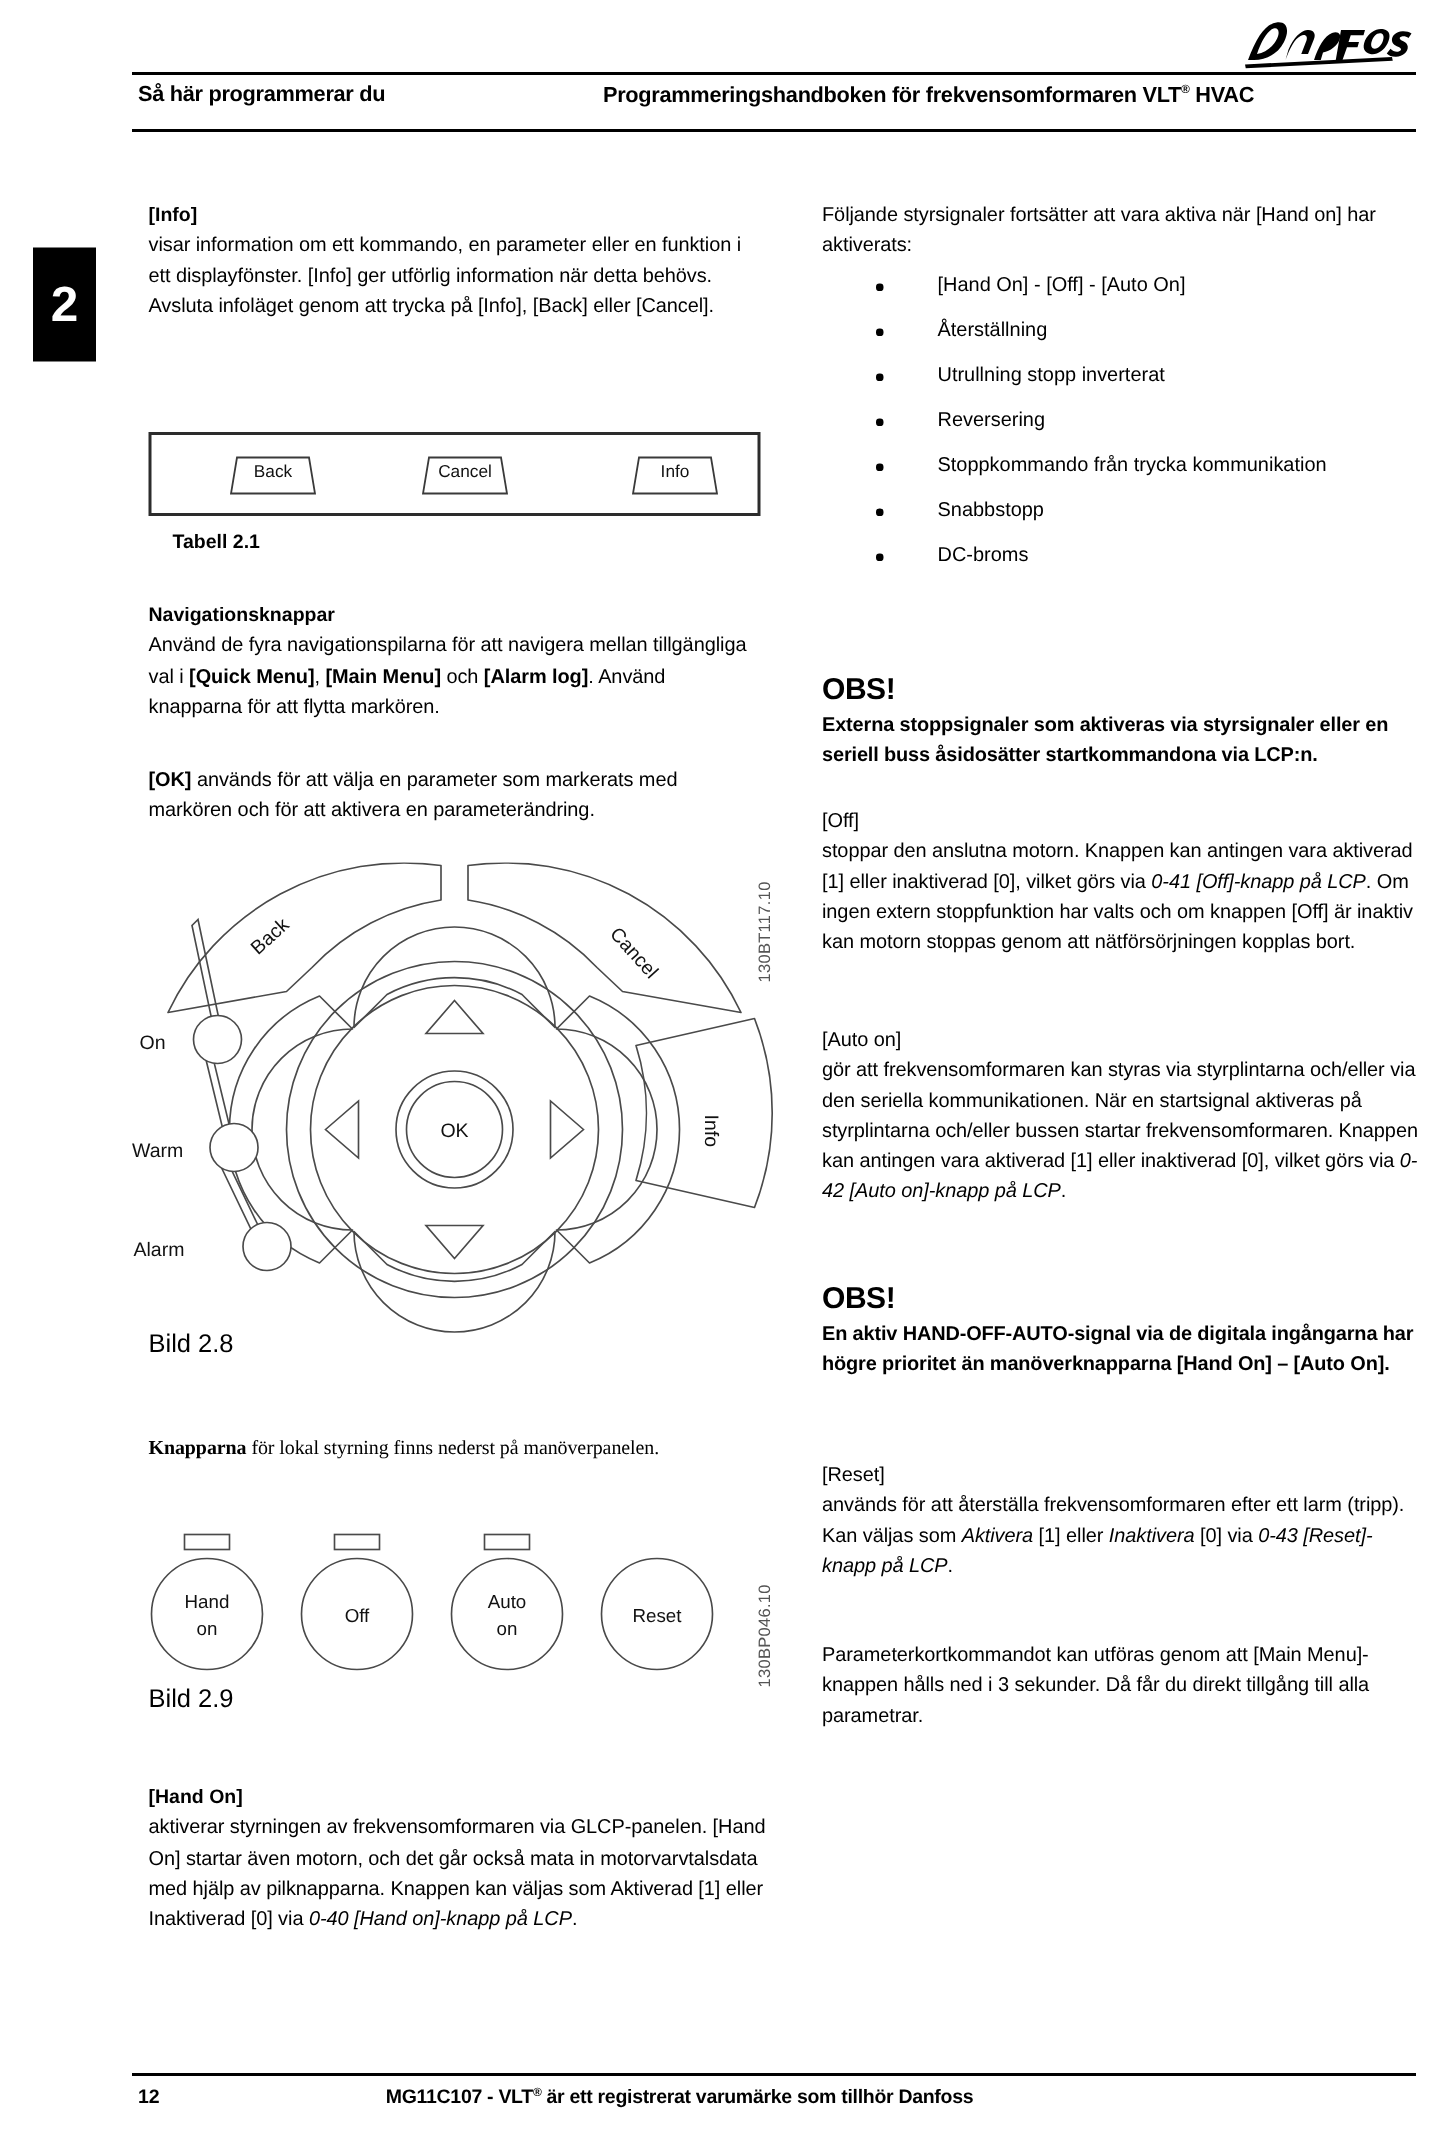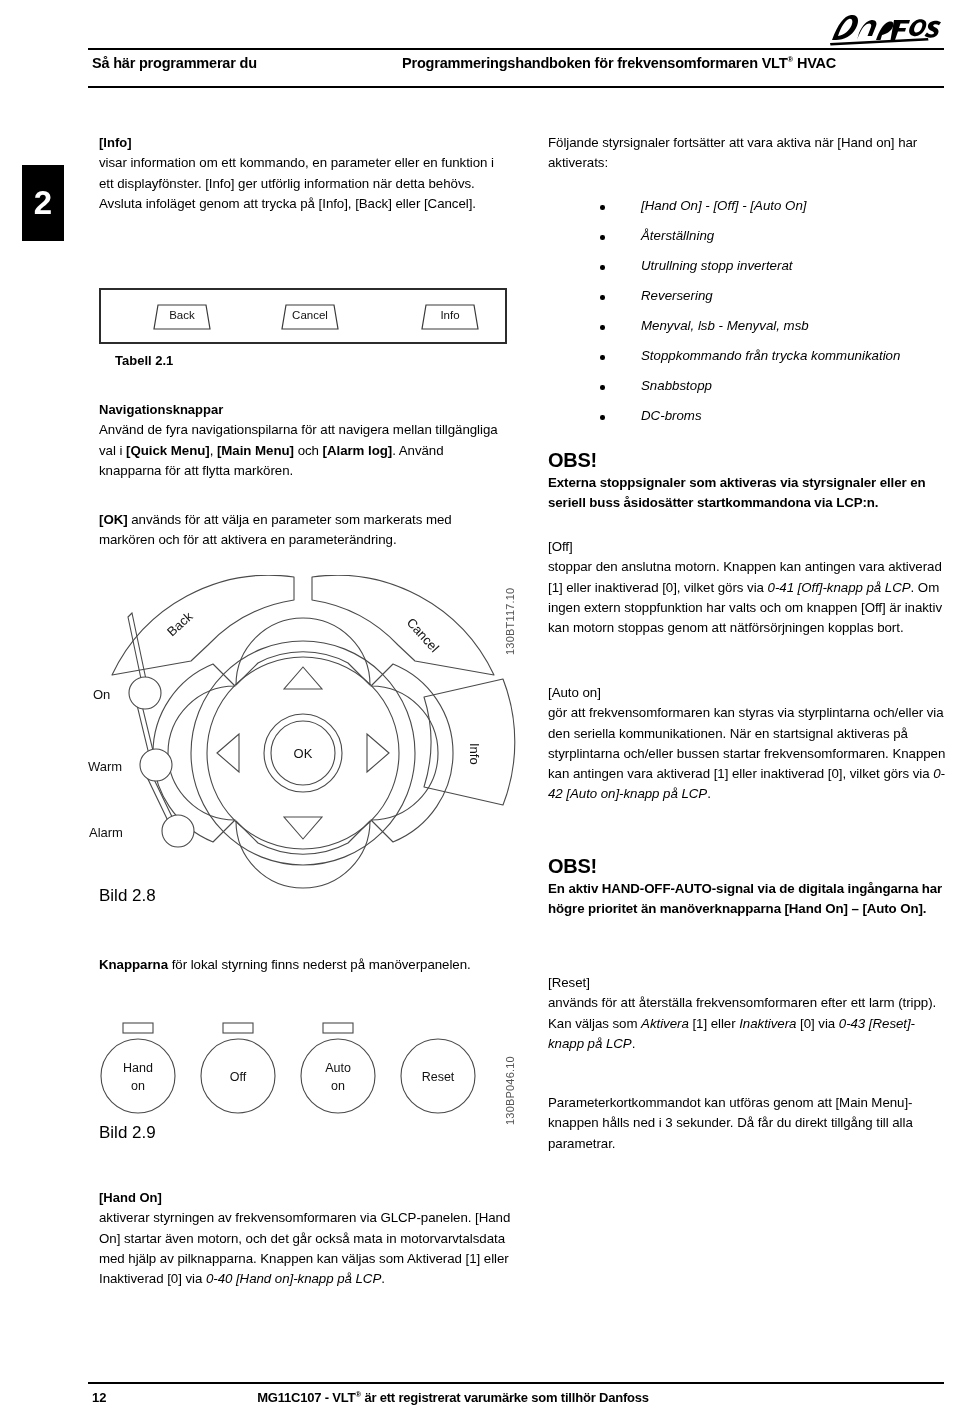--- a/index.html
+++ b/index.html
@@ -120,24 +120,23 @@
     font-weight: normal;
   }
   .tablecap {
     margin: 0;
     font-size: 13px;
     font-weight: bold;
   }
 
   
   ul.bullets {
-    margin: 16px;
+    margin: 0;
     padding: 0;
     list-style: none;
-    font-style: italic;
   }
   ul.bullets li {
     position: relative;
     font-size: 13.3px;
     line-height: 20.3px;
     height: 30px;
     padding-left: 77px;
   }
   ul.bullets li .dot {
     position: absolute;
@@ -272,21 +271,21 @@
   </div>
 
   <div style="position:absolute; left:0; top:510px; width:410px;">
     <p class="body"><span class="b">[OK]</span><span> används för att välja en parameter som markerats med markören och för att aktivera en parameterändring.</span></p>
   </div>
 
   <div style="position:absolute; left:0; top:886px; width:410px;">
     <p class="figcap">Bild 2.8</p>
   </div>
 
-  <div style="position:absolute; left:0; top:955px; width:410px;">
+  <div style="position:absolute; left:0; top:955px; width:410px;font-family:Liberation Serif, serif;">
     <p class="body"><span class="b">Knapparna</span><span> för lokal styrning finns nederst på manöverpanelen.</span></p>
   </div>
 
   <div style="position:absolute; left:0; top:1123px; width:410px;">
     <p class="figcap">Bild 2.9</p>
   </div>
 
   <div style="position:absolute; left:0; top:1188px; width:420px;">
     <h4 class="heading">[Hand On]</h4>
     <p class="body"><span>aktiverar styrningen av frekvensomformaren via GLCP-panelen. [Hand On] startar även motorn, och det går också mata in motorvarvtalsdata med hjälp av pilknapparna. Knappen kan väljas som Aktiverad [1] eller Inaktiverad [0] via </span><span class="i">0-40 [Hand on]-knapp på LCP</span><span>.</span></p>
@@ -398,21 +397,20 @@
   <div style="position:absolute; left:0; top:133px; width:400px;">
     <p class="body">Följande styrsignaler fortsätter att vara aktiva när [Hand on] har aktiverats:</p>
   </div>
 
   <div style="position:absolute; left:0; top:180px; width:400px;">
     <ul class="bullets">
       <li><span class="dot"></span><span>[Hand On] - [Off] - [Auto On]</span></li>
       <li><span class="dot"></span><span>Återställning</span></li>
       <li><span class="dot"></span><span>Utrullning stopp inverterat</span></li>
       <li><span class="dot"></span><span>Reversering</span></li>
-      <li><span class="dot"></span><span>Menyval, lsb - Menyval, msb</span></li>
       <li><span class="dot"></span><span>Stoppkommando från trycka kommunikation</span></li>
       <li><span class="dot"></span><span>Snabbstopp</span></li>
       <li><span class="dot"></span><span>DC-broms</span></li>
     </ul>
   </div>
 
   <div style="position:absolute; left:0; top:448px; width:400px;">
     <p class="obs">OBS!</p>
     <p class="note-body">Externa stoppsignaler som aktiveras via styrsignaler eller en seriell buss åsidosätter startkommandona via LCP:n.</p>
   </div>

